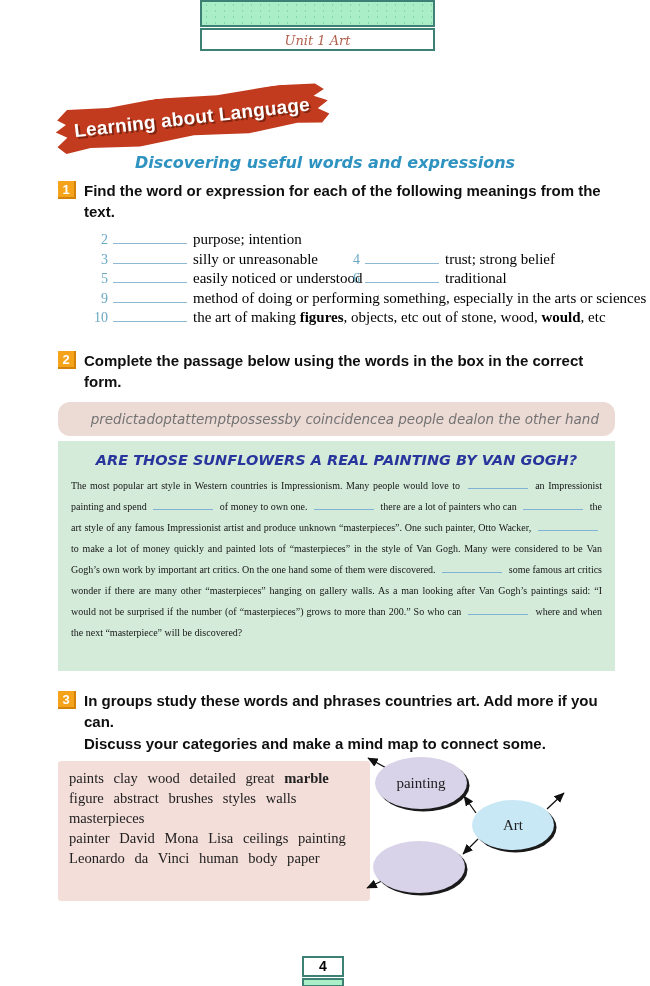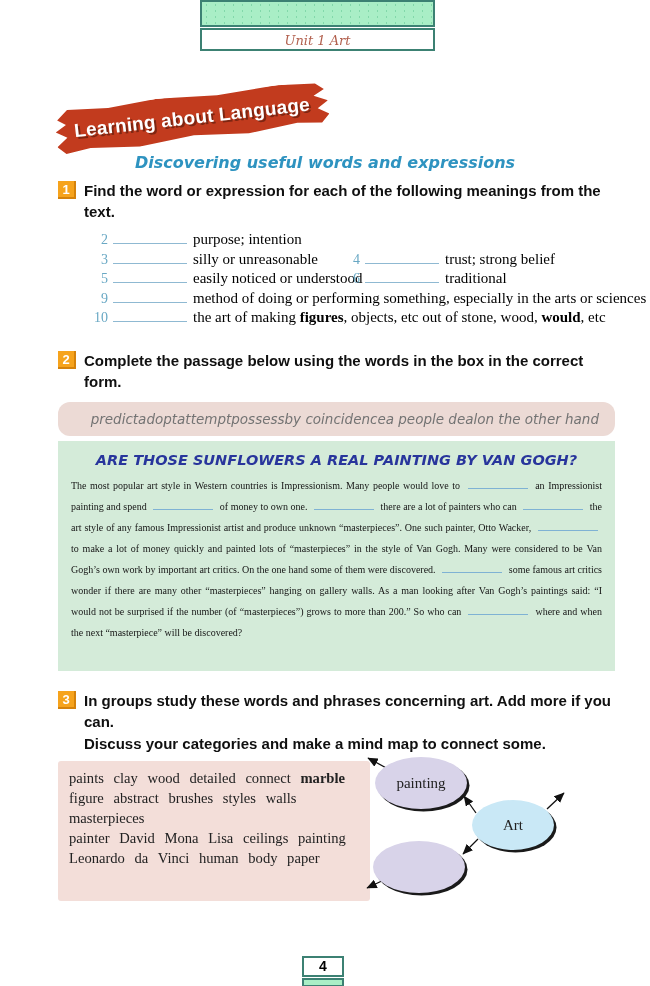--- a/index.html
+++ b/index.html
@@ -140,27 +140,27 @@
         <span class="pblank"></span>
         <span>where and when the next “masterpiece” will be discovered?</span>
       </p>
     </div>
   </section>
 
   <section class="exercise ex3">
     <div class="ex-head">
       <span class="badge">3</span>
       <div>
-        <span class="ex3-line">In groups study these words and phrases concerning art. Add more if you can.</span>
+        <span class="ex3-line">In groups study these words and phrases countries art. Add more if you can.</span>
         <span class="ex3-line">Discuss your categories and make a mind map to connect some.</span>
       </div>
     </div>
     <div class="ex3-body">
       <div class="artbox">
-        <div><span>paints clay wood detailed connect</span> <b>marble</b></div>
+        <div><span>paints clay wood detailed great</span> <b>marble</b></div>
         <div><span>figure abstract brushes styles walls masterpieces</span></div>
         <div><span>painter David Mona Lisa ceilings painting</span></div>
         <div><span>Leonardo da Vinci human body paper</span> </div>
 
       </div>
       <svg class="mindmap" width="255" height="152" viewBox="0 0 255 152">
         <defs>
           <marker id="ah" markerWidth="9" markerHeight="7" refX="7.5" refY="3.5" orient="auto">
             <path d="M0,0 L8,3.5 L0,7 z" fill="#111"></path>
           </marker>

